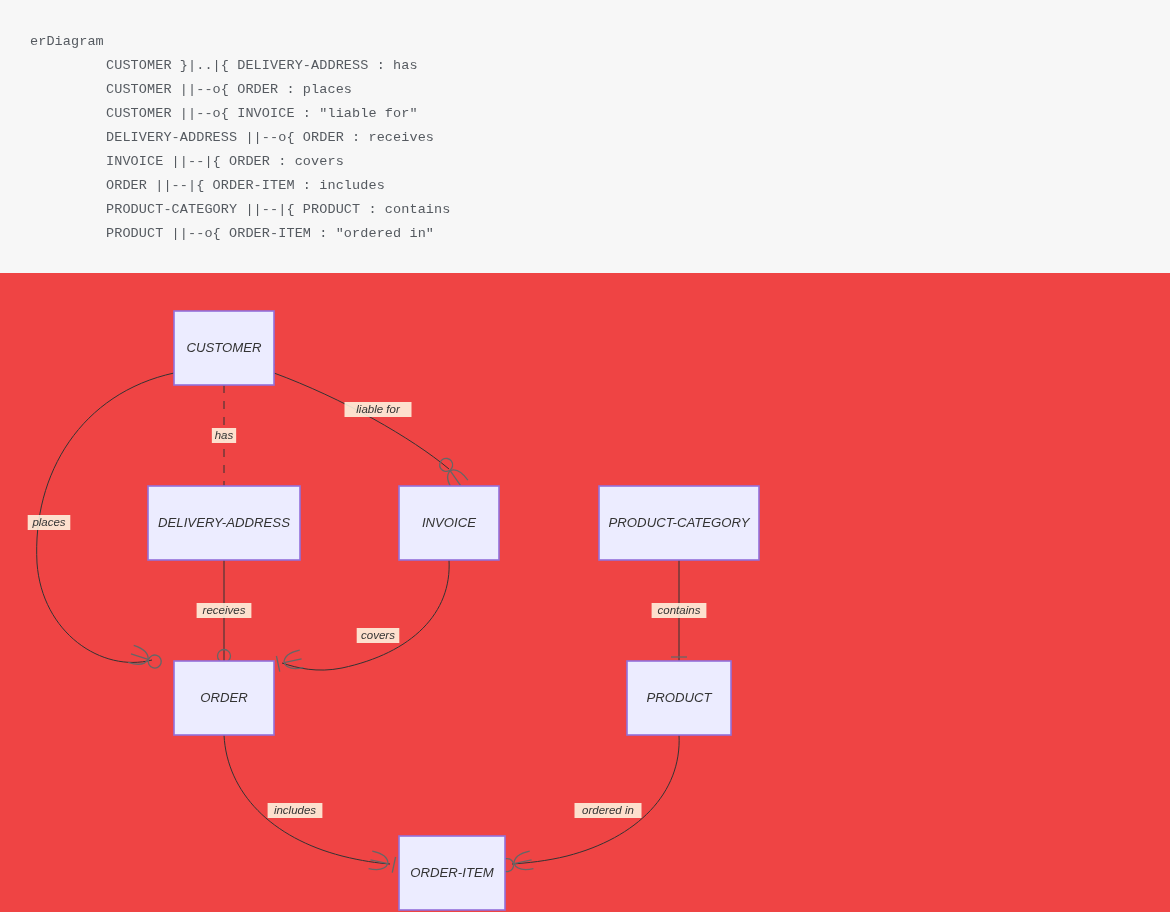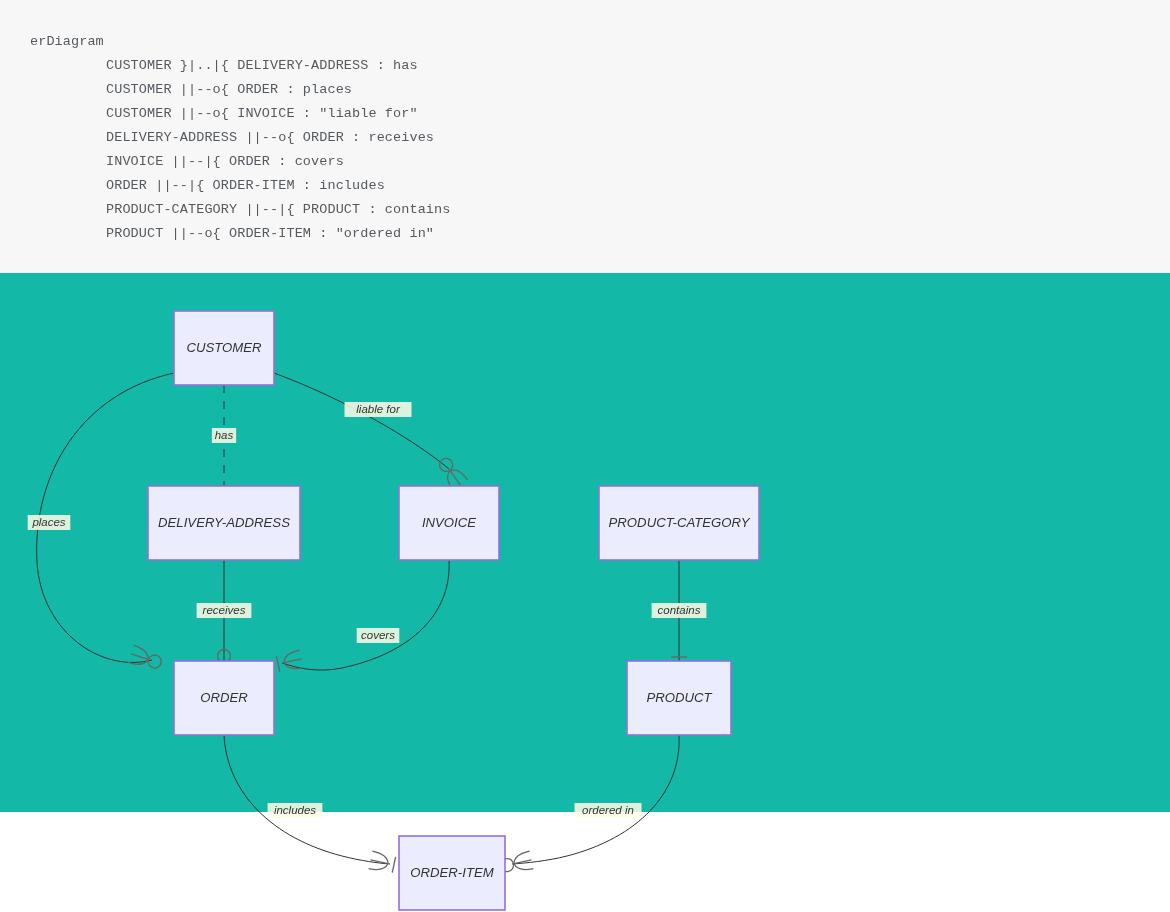--- a/index.html
+++ b/index.html
@@ -7,22 +7,22 @@
     padding: 0;
     background: #ffffff;
     width: 1170px;
     height: 912px;
     overflow: hidden;
     font-family: "Liberation Sans", sans-serif;
   }
   #app {
     position: relative;
     width: 1170px;
-    height: 812px;
-    background: #14b8a6;
+    height: 912px;
+    background: #ef4444;
   }
   
   #code-panel {
     position: absolute;
     left: 0; top: 0;
     width: 1170px;
     height: 273px;
     background: #f7f7f7;
     box-sizing: border-box;
     padding: 30px 0 0 0;

